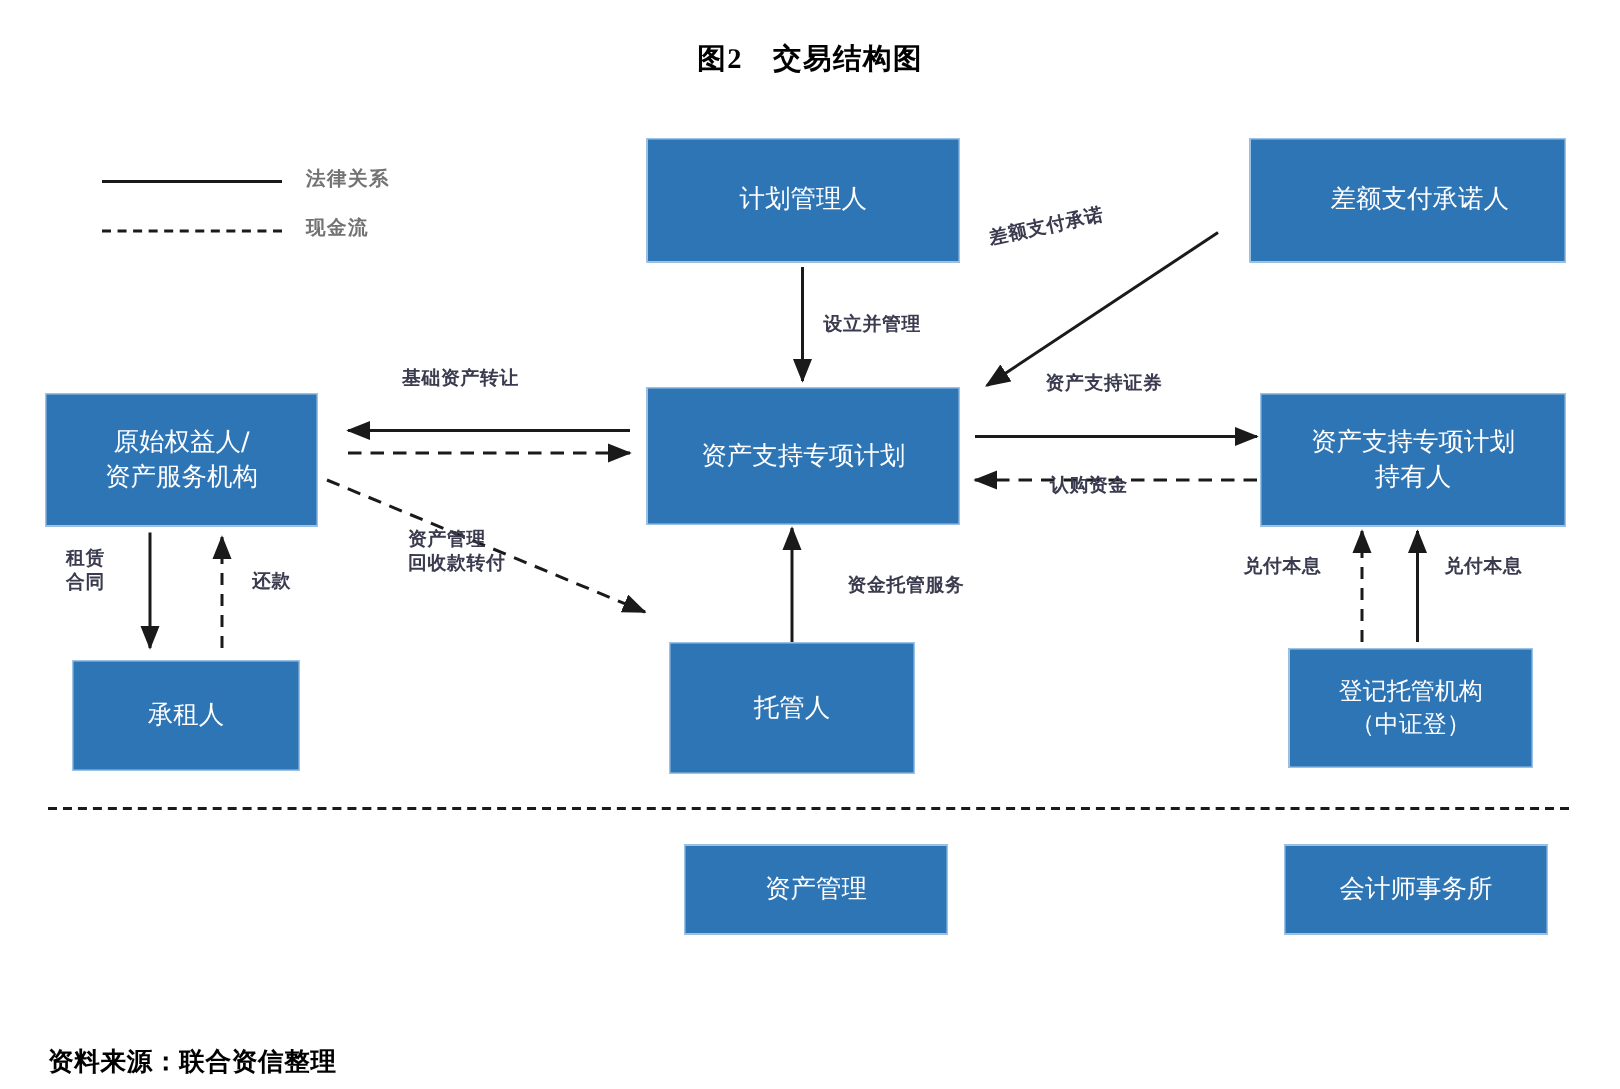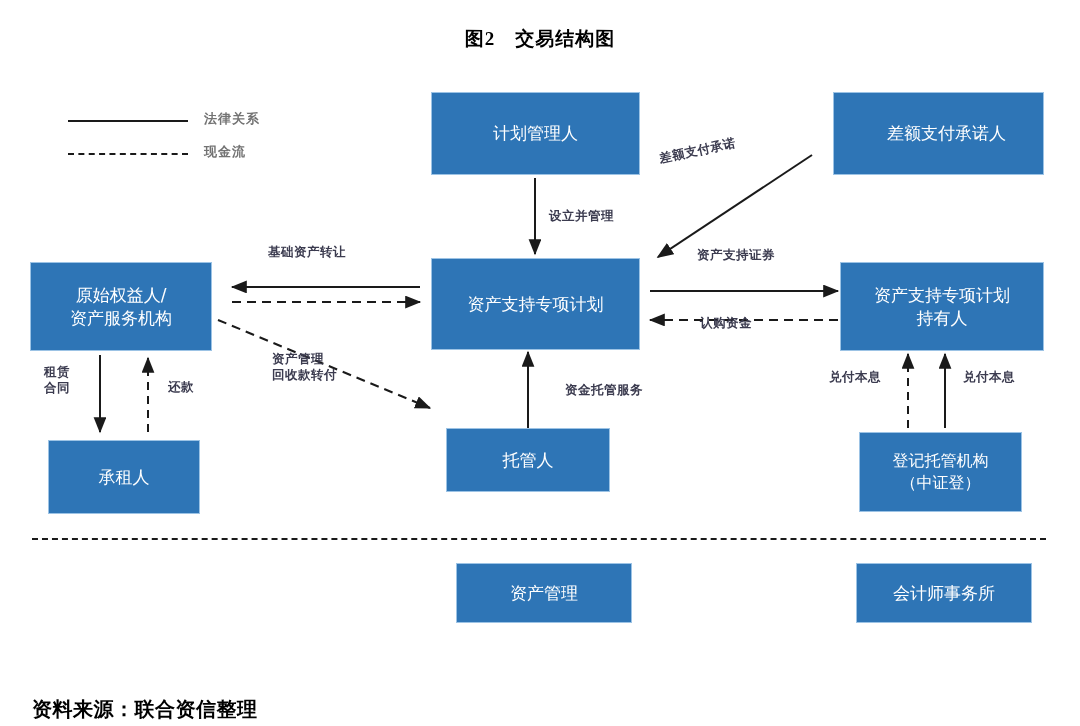--- a/index.html
+++ b/index.html
@@ -75,21 +75,21 @@
   }
 
   .sep {
     position: absolute;
     height: 0;
     border-top: 2px dashed #1a1a1a;
   }
 
   .source {
     position: absolute;
-    font-size: 20px;
+    font-size: 17px;
     font-weight: 700;
     font-family: "Liberation Serif", "DejaVu Serif", serif;
     letter-spacing: 0.5px;
   }
 
   svg.arrows {
     position: absolute;
     left: 0; top: 0;
     width: 1080px; height: 726px;
     pointer-events: none;
@@ -150,21 +150,21 @@
   <div class="box" style="left:30px; top:262px; width:182px; height:89px;">原始权益人/
 资产服务机构</div>
 
   <div class="box" style="left:431px; top:258px; width:209px; height:92px;">资产支持专项计划</div>
 
   <div class="box" style="left:840px; top:262px; width:204px; height:89px;">资产支持专项计划
 持有人</div>
 
   <div class="box" style="left:48px; top:440px; width:152px; height:74px;">承租人</div>
 
-  <div class="box" style="left:446px; top:428px; width:164px; height:64px;">托管人</div>
+  <div class="box" style="left:446px; top:428px; width:164px; height:88px;">托管人</div>
 
   <div class="box small" style="left:859px; top:432px; width:163px; height:80px;">登记托管机构
 （中证登）</div>
 
   <div class="sep" style="left:32px; top:538px; width:1014px;"></div>
 
 
   <div class="box" style="left:456px; top:563px; width:176px; height:60px;">资产管理</div>
 
   <div class="box" style="left:856px; top:563px; width:176px; height:60px;text-align:center;">会计师事务所</div>

